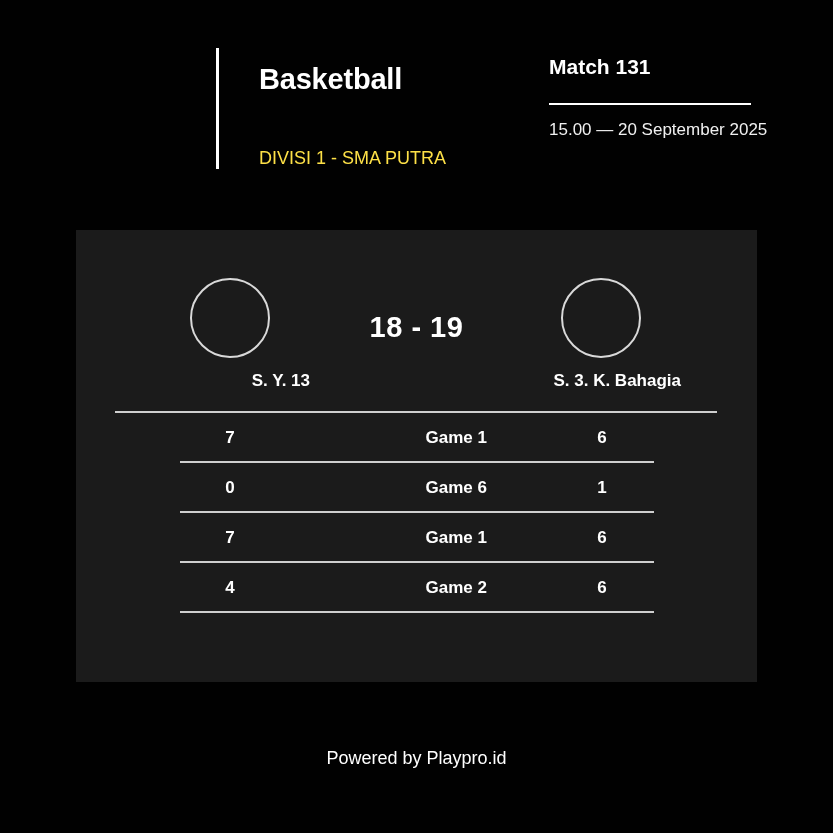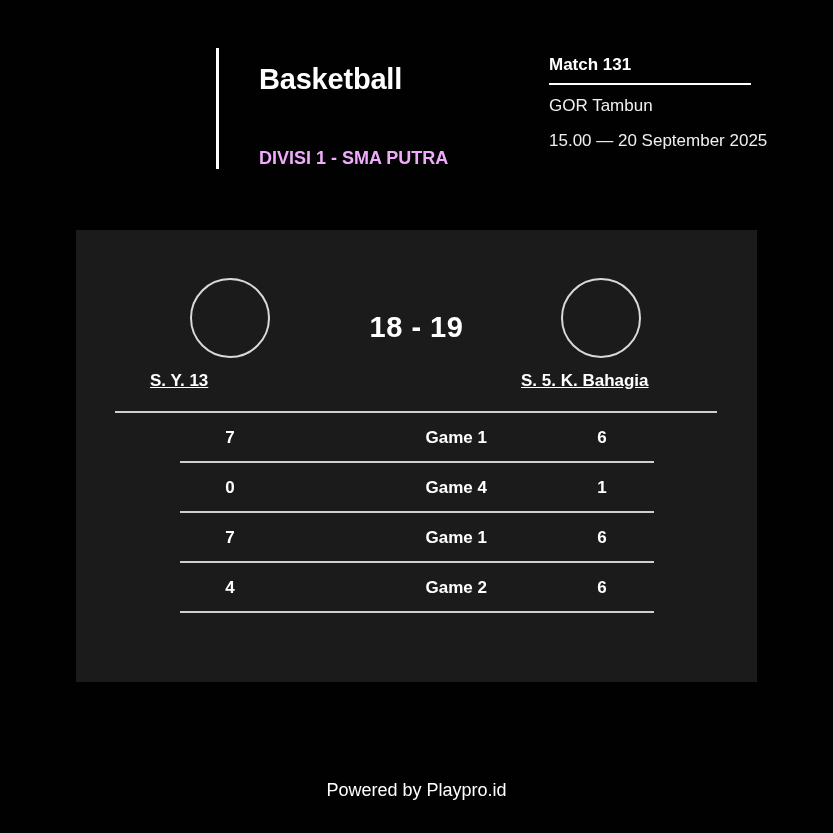--- a/index.html
+++ b/index.html
@@ -41,36 +41,36 @@
   }
   .sport-title {
     font-size: 29px;
     font-weight: bold;
     letter-spacing: -0.2px;
     margin-top: 15px;
     color: #ffffff;
   }
   .division {
     font-size: 18px;
-    font-weight: bold;
-    color: #f0abfc;
+    font-weight: normal;
+    color: #fde047;
     margin-top: 33px;
   }
 
   .match-block {
     position: absolute;
     left: 549px;
     top: 7px;
     width: 256px;
   }
   .match-no {
-    font-size: 17px;
-    font-weight: bold;
-    color: #ffffff;
-    padding-bottom: 8px;
+    font-size: 21px;
+    font-weight: bold;
+    color: #ffffff;
+    padding-bottom: 24px;
   }
   .match-rule {
     width: 202px;
     height: 2px;
     background: #ffffff;
     margin-bottom: 11px;
   }
   .venue {
     font-size: 17px;
     color: #f0f0f0;
@@ -93,22 +93,21 @@
     background: #1b1b1b;
   }
   .score-row {
     position: relative;
     height: 155px;
   }
   .team {
     position: absolute;
     top: 48px;
     width: 160px;
-    text-align: left;
-    text-decoration: underline;
+    text-align: right;
   }
   .team-left { left: 74px; }
   .team-right { left: 445px; }
   .logo {
     width: 80px;
     height: 80px;
     border-radius: 50%;
     border: 2px solid #d9d9d9;
     background: #1b1b1b;
     margin: 0 auto;
@@ -170,75 +169,74 @@
     text-align: right;
     font-size: 17px;
     font-weight: bold;
     color: #ffffff;
   }
 
   
   .footer {
     position: absolute;
     left: 0;
-    top: 780px;
+    top: 748px;
     width: 833px;
     text-align: center;
     font-size: 18px;
     color: #ffffff;
   }
 </style>
 </head>
 <body>
 
 <div class="page">
 
   <div class="header">
     <div class="title-block">
       <div class="sport-title">Basketball</div>
       <div class="division">DIVISI 1 - SMA PUTRA</div>
     </div>
 
     <div class="match-block">
       <div class="match-no">Match 131</div>
       <div class="match-rule"></div>
-      <div class="venue">GOR Tambun</div>
       <div class="datetime">15.00 — 20 September 2025</div>
     </div>
   </div>
 
   <div class="card">
 
     <div class="score-row">
       <div class="team team-left">
         <div class="logo"></div>
         <div class="team-name">S. Y. 13</div>
       </div>
 
       <div class="main-score">18 - 19</div>
 
       <div class="team team-right">
         <div class="logo"></div>
-        <div class="team-name">S. 5. K. Bahagia</div>
+        <div class="team-name">S. 3. K. Bahagia</div>
       </div>
     </div>
 
     <div class="games">
       <div class="top-divider"></div>
 
       <div class="game-row">
         <div class="g-left">7</div>
         <div class="g-label">Game 1</div>
         <div class="g-right">6</div>
         <div class="sep"></div>
       </div>
 
       <div class="game-row">
         <div class="g-left">0</div>
-        <div class="g-label">Game 4</div>
+        <div class="g-label">Game 6</div>
         <div class="g-right">1</div>
         <div class="sep"></div>
       </div>
 
       <div class="game-row">
         <div class="g-left">7</div>
         <div class="g-label">Game 1</div>
         <div class="g-right">6</div>
         <div class="sep"></div>
       </div>

